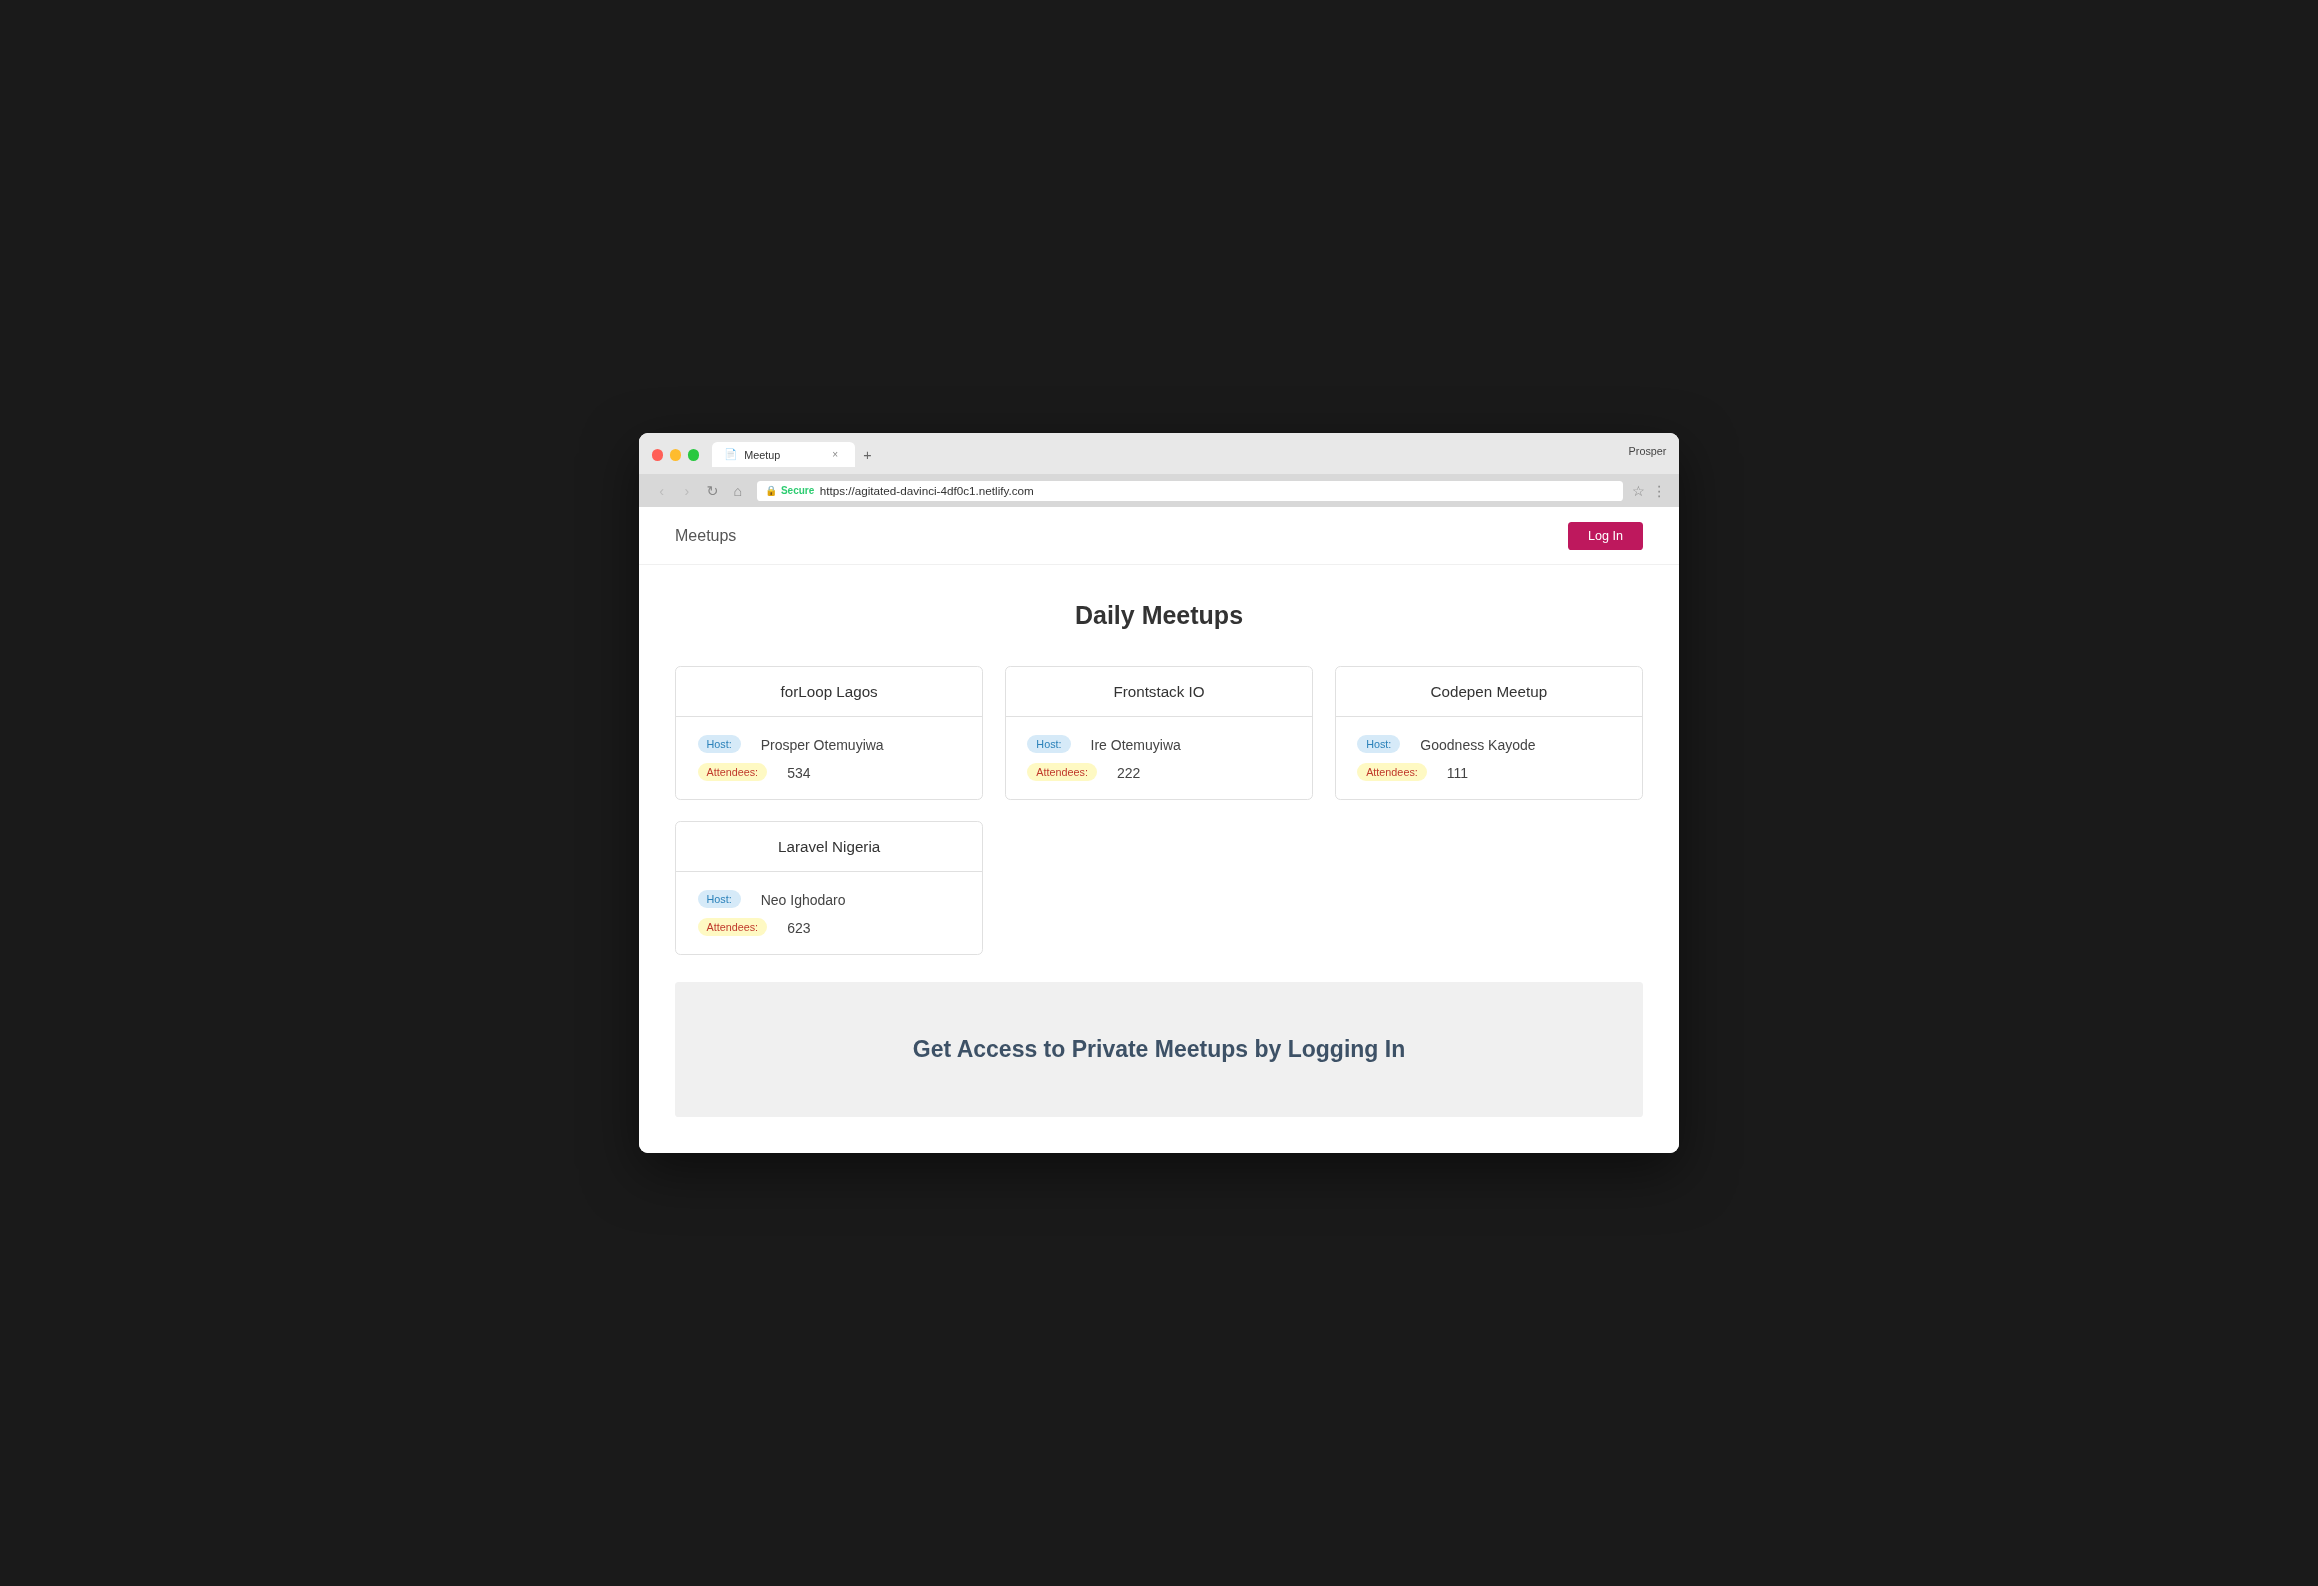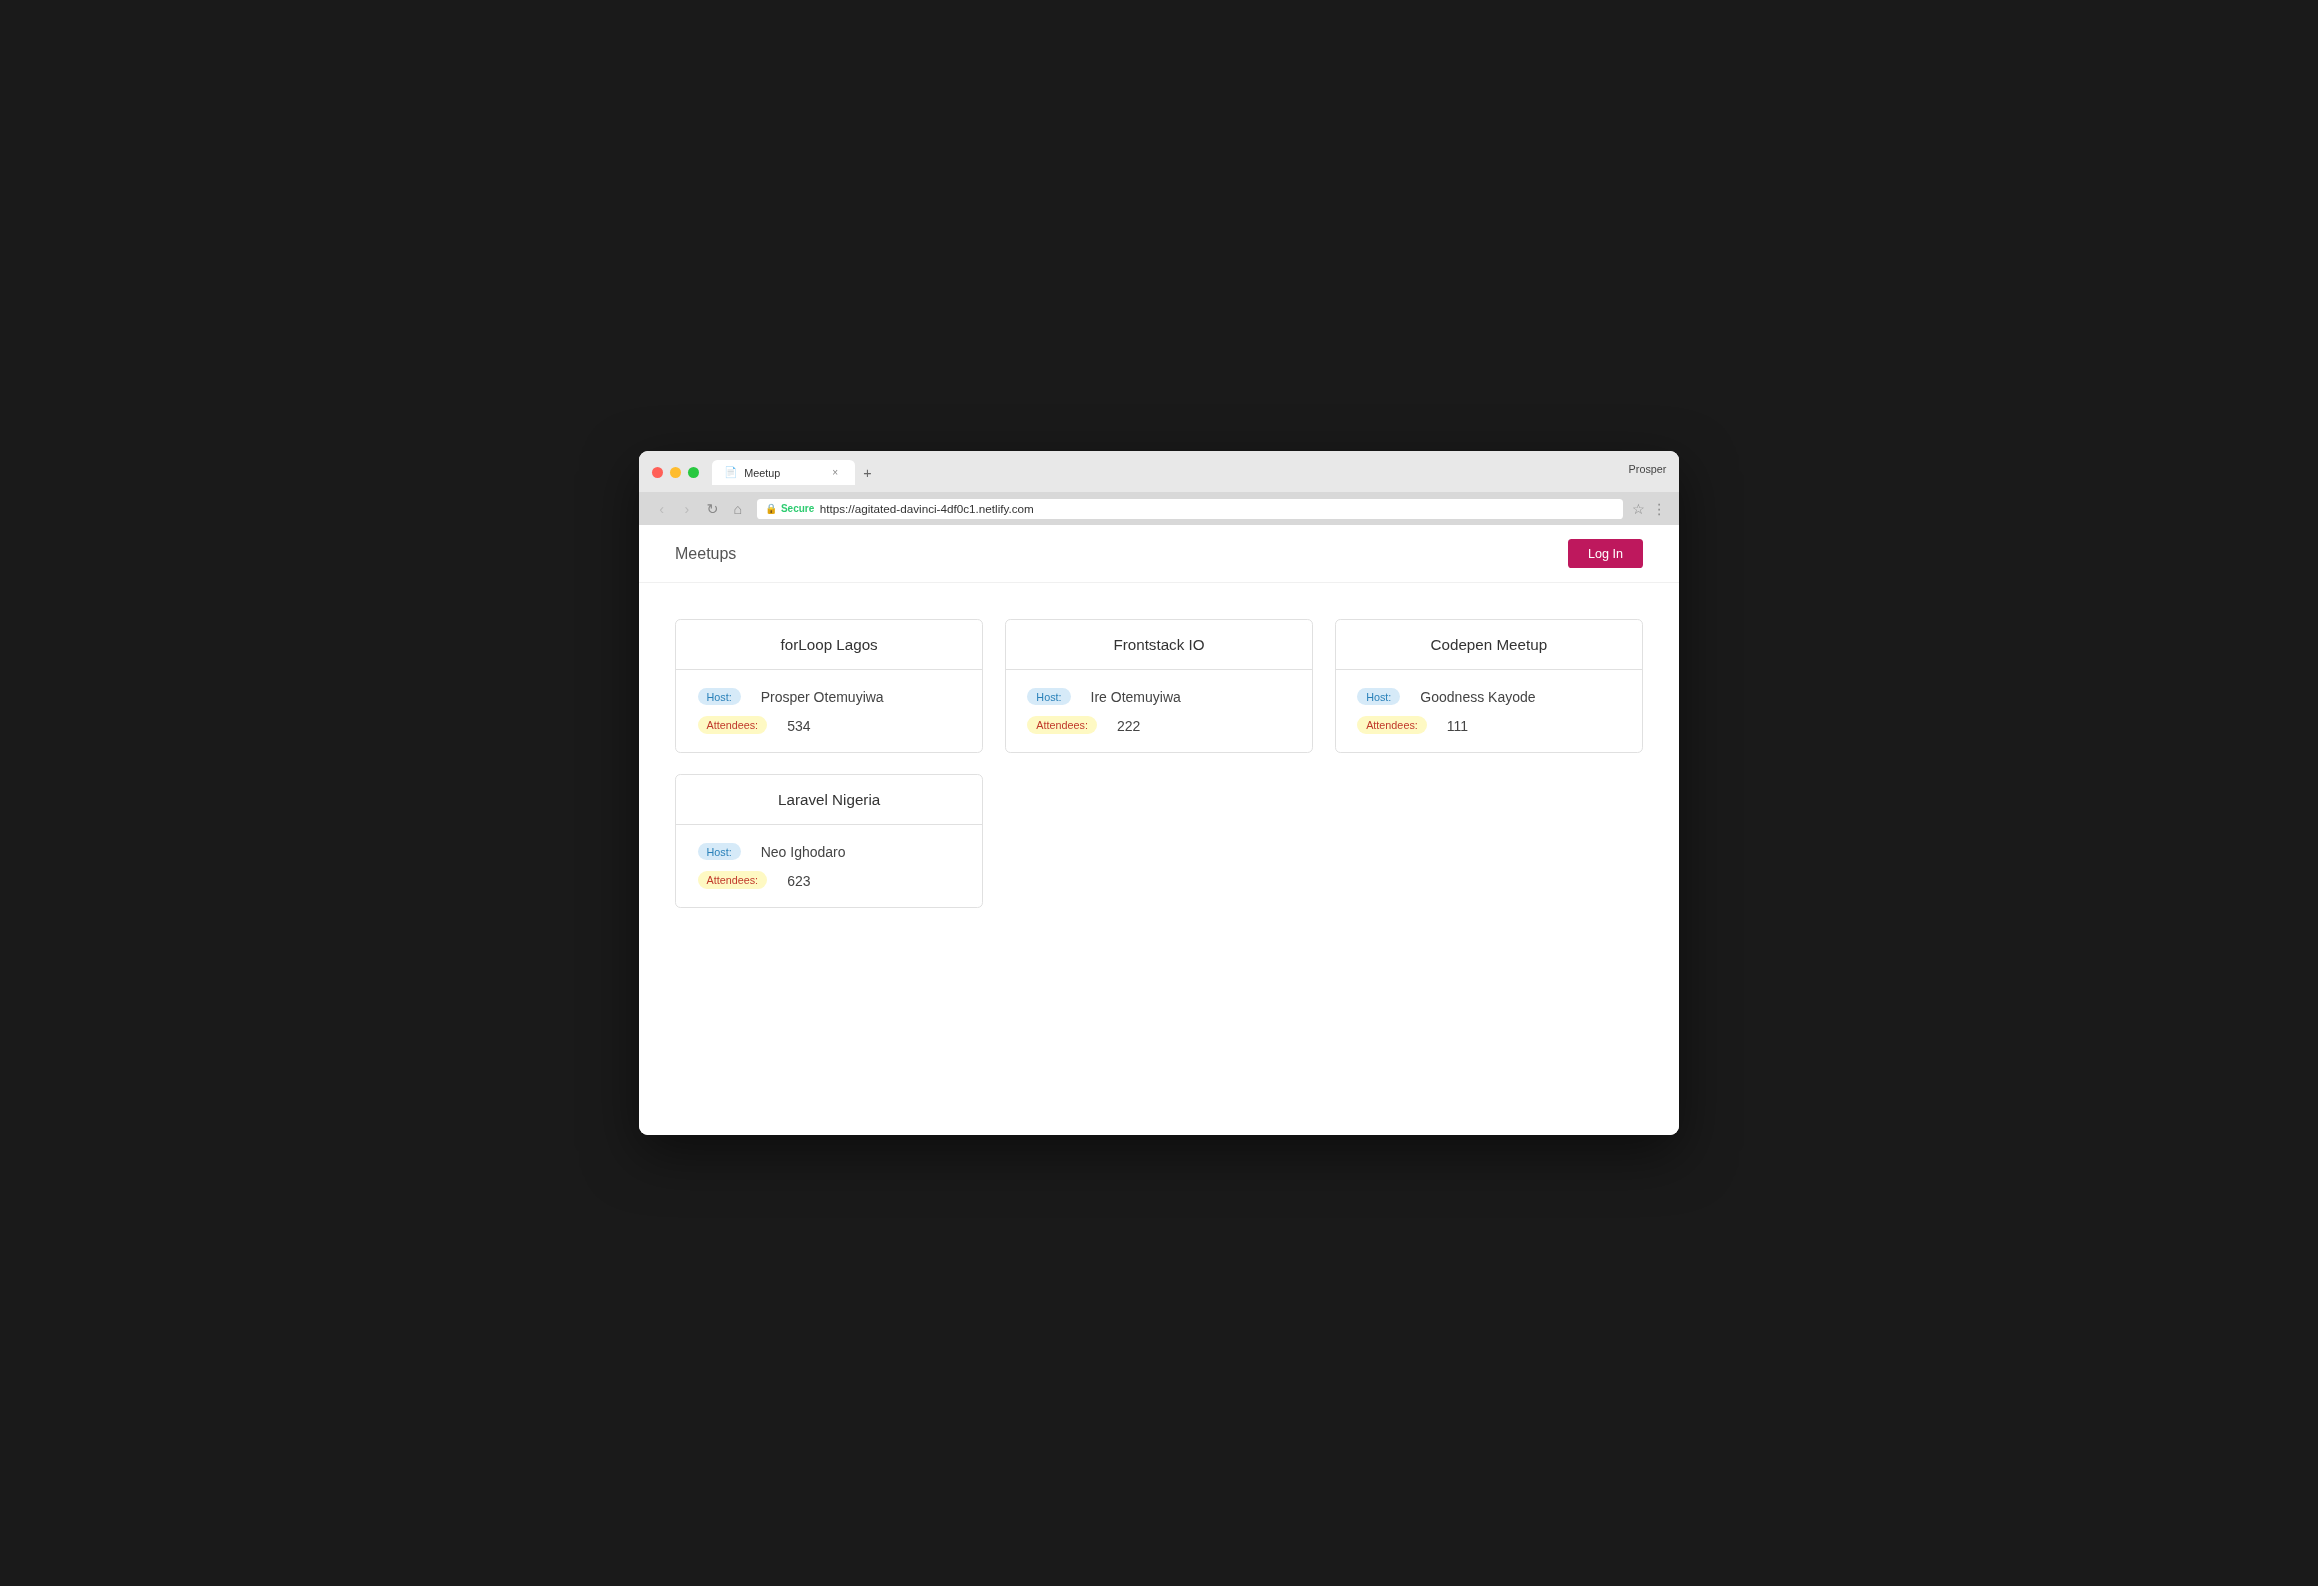--- a/index.html
+++ b/index.html
@@ -351,20 +351,21 @@
   </div>
 
   <div class="app-content">
 
     <div class="app-nav">
       <span class="app-logo">Meetups</span>
       <button class="login-btn">Log In</button>
     </div>
 
     <div class="main-content">
+      <h1 class="page-title">Daily Meetups</h1>
 
       <div class="cards-grid">
 
         <div class="meetup-card">
           <div class="card-header">
             <span class="card-title">forLoop Lagos</span>
           </div>
           <div class="card-body">
             <div class="info-row">
               <span class="badge host-badge">Host:</span>
@@ -425,17 +426,20 @@
               <span class="badge attendees-badge">Attendees:</span>
               <span class="info-value">623</span>
             </div>
           </div>
         </div>
 
         <div></div>
         <div></div>
       </div>
 
+      <div class="private-section">
+        <h2 class="private-title">Get Access to Private Meetups by Logging In</h2>
+      </div>
 
     </div>
   </div>
 </div>
 
 
 </body></html>

